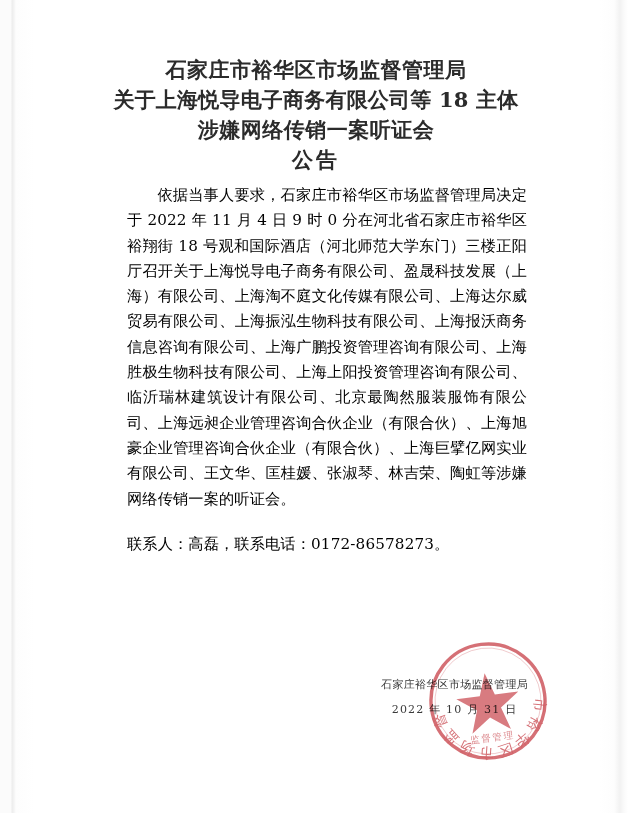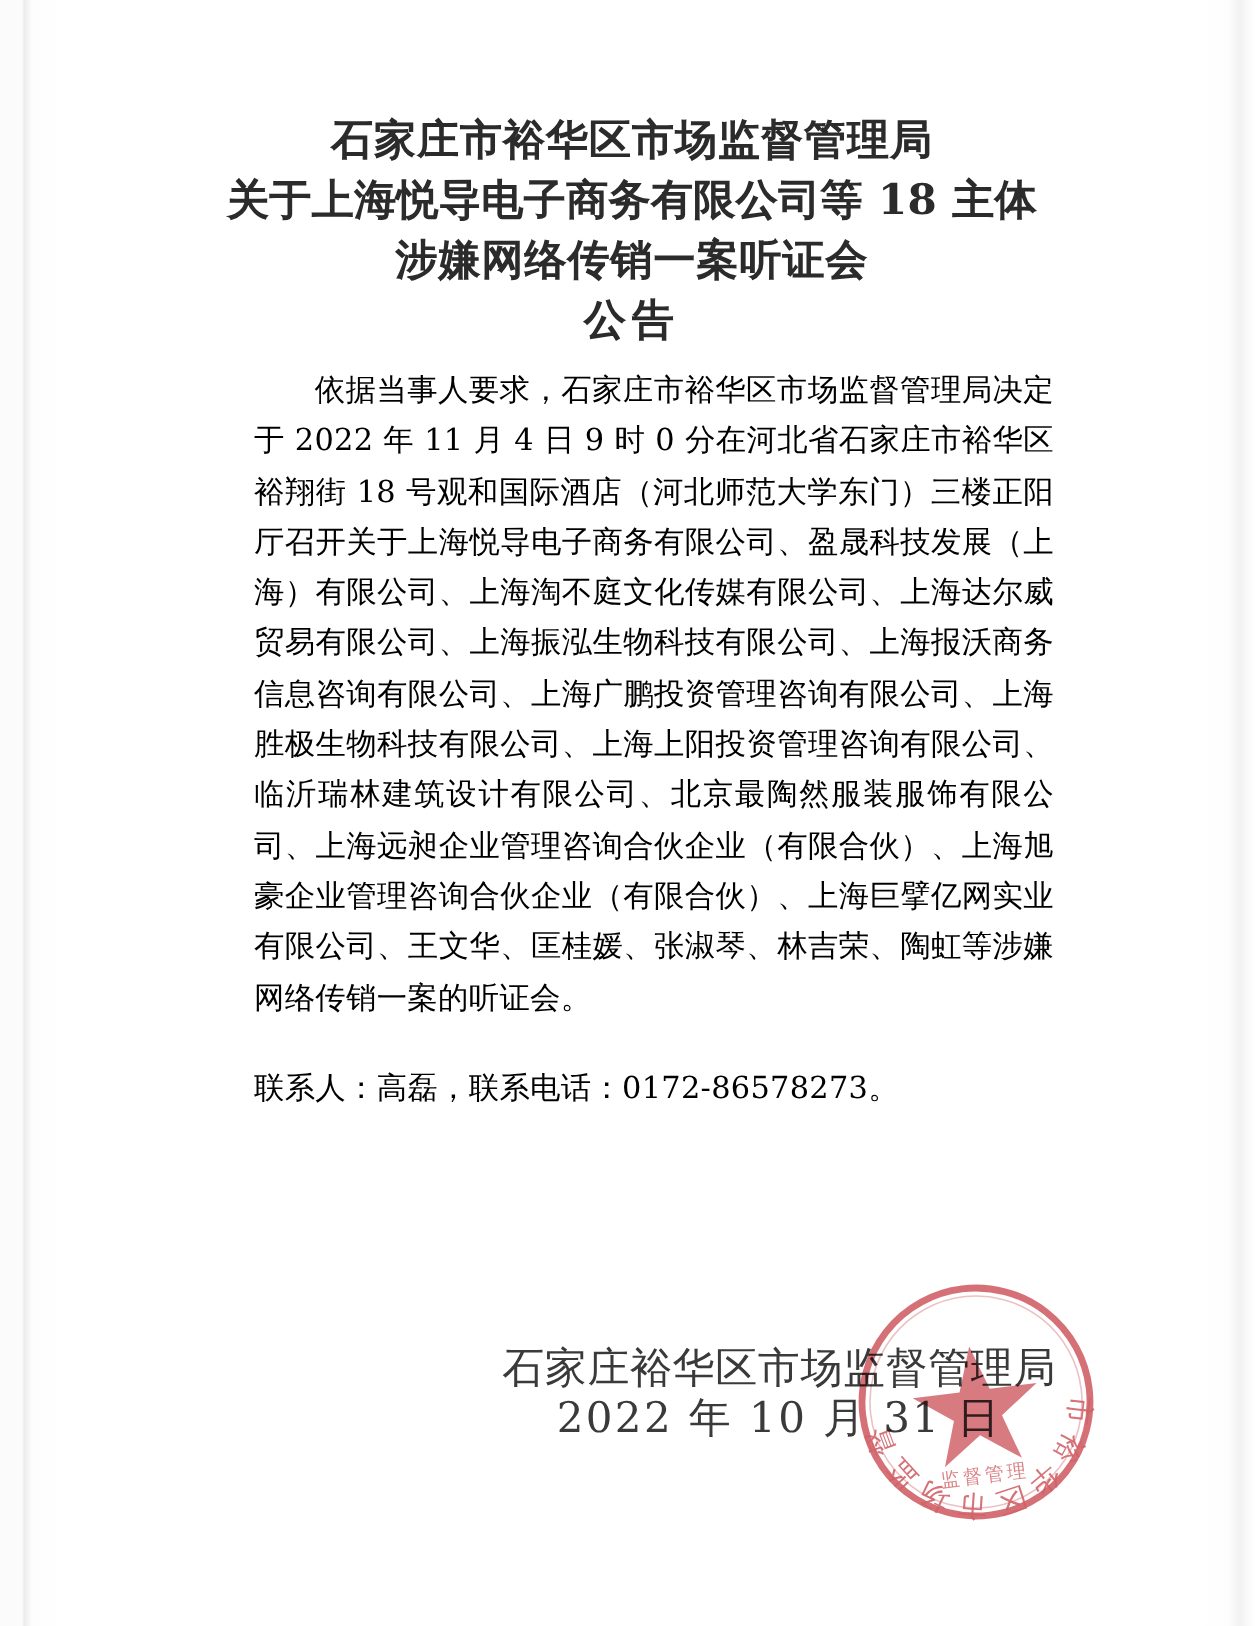--- a/index.html
+++ b/index.html
@@ -80,21 +80,21 @@
     text-align: left;
   }
 
   
   .sign-block {
     position: absolute;
     right: 100px;
     top: 672px;
     text-align: center;
     color: #3a3a3a;
-    font-size: 21px;
+    font-size: 11px;
     line-height: 25px;
     letter-spacing: 0.3px;
     z-index: 3;
   }
   .sign-date {
     letter-spacing: 1.2px;
   }
 
   
   .seal {

